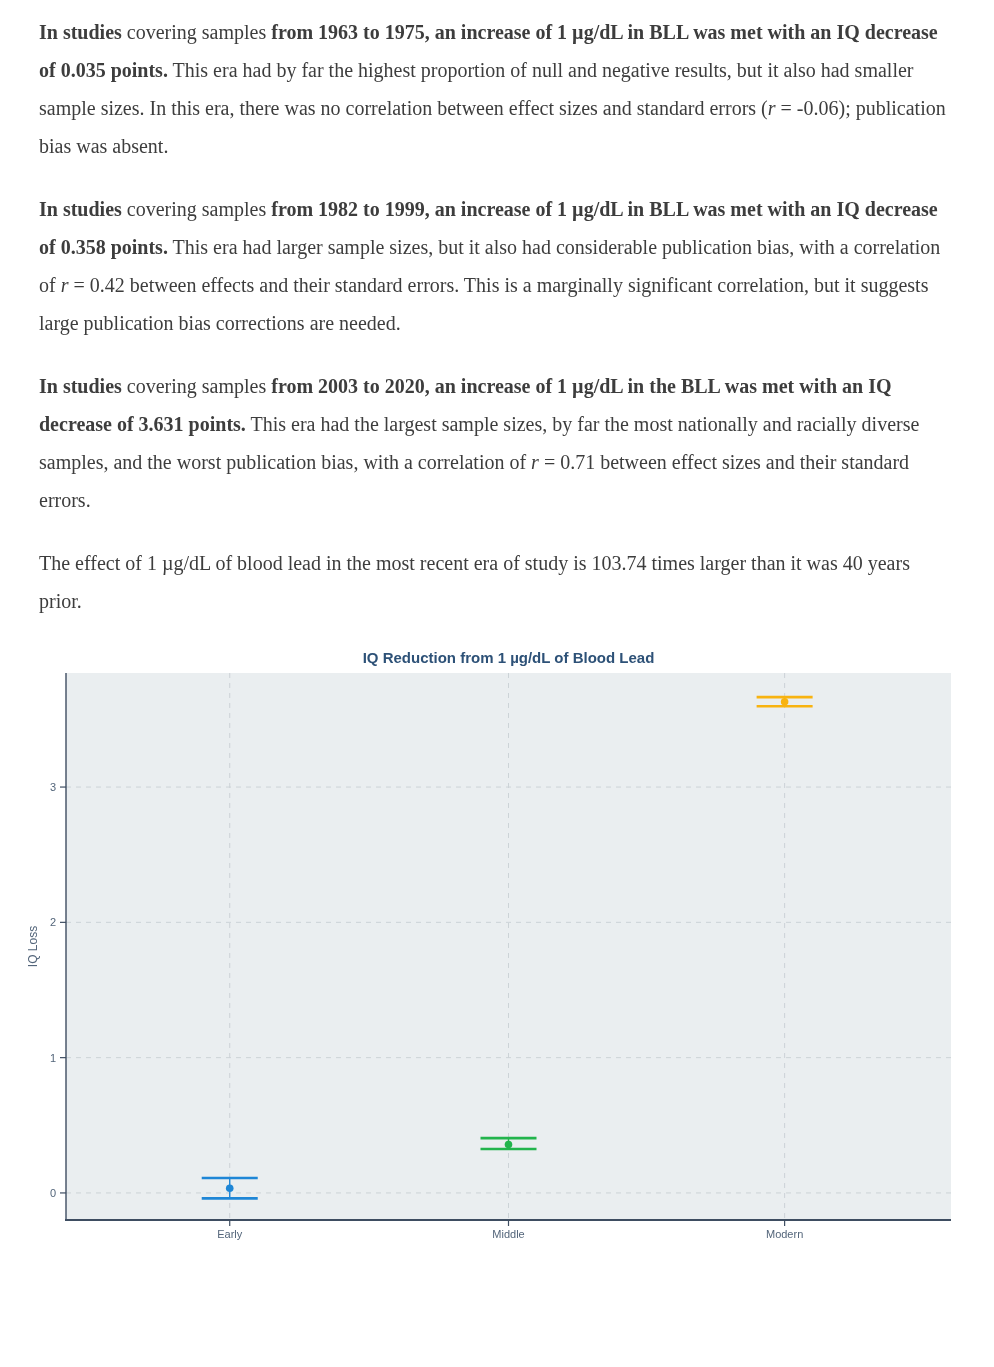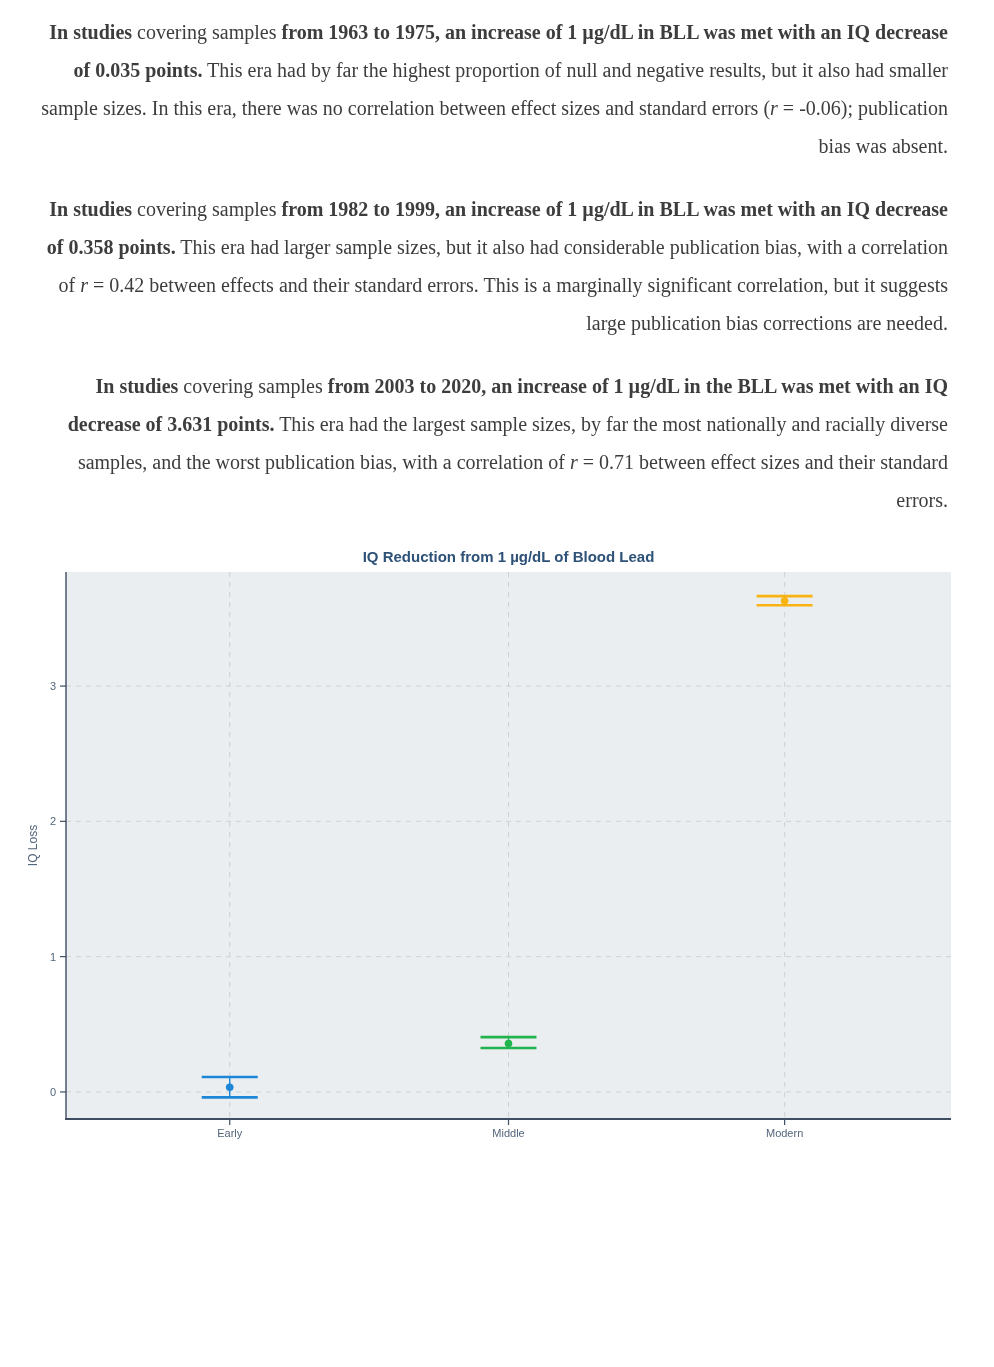--- a/index.html
+++ b/index.html
@@ -14,21 +14,20 @@
     background: #ffffff;
     overflow: hidden;
     position: relative;
   }
   .article {
     padding: 13px 46px 0 39px;
     font-family: "Liberation Serif", "DejaVu Serif", serif;
     font-size: 20px;
     line-height: 1.9;
     color: #3d3d3d;
-    text-align: right;
   }
   .article p {
     margin: 0 0 25px 0;
   }
   .article .seg-b { font-weight: bold; }
   .article .seg-i { font-style: italic; }
   .chart-wrap {
     margin-top: 18px;
   }
   svg text {
@@ -37,20 +36,21 @@
 </style>
 </head>
 <body>
 
 <div class="page">
 
   <div class="article" id="article">
       <p><span class="seg-b">In studies</span><span class="seg-r"> covering samples </span><span class="seg-b">from 1963 to 1975, an increase of 1 µg/dL in BLL was met with an IQ decrease of 0.035 points.</span><span class="seg-r"> This era had by far the highest proportion of null and negative results, but it also had smaller sample sizes. In this era, there was no correlation between effect sizes and standard errors (</span><span class="seg-i">r</span><span class="seg-r"> = -0.06); publication bias was absent.</span></p>
       <p><span class="seg-b">In studies</span><span class="seg-r"> covering samples </span><span class="seg-b">from 1982 to 1999, an increase of 1 µg/dL in BLL was met with an IQ decrease of 0.358 points.</span><span class="seg-r"> This era had larger sample sizes, but it also had considerable publication bias, with a correlation of </span><span class="seg-i">r</span><span class="seg-r"> = 0.42 between effects and their standard errors. This is a marginally significant correlation, but it suggests large publication bias corrections are needed.</span></p>
       <p><span class="seg-b">In studies</span><span class="seg-r"> covering samples </span><span class="seg-b">from 2003 to 2020, an increase of 1 µg/dL in the BLL was met with an IQ decrease of 3.631 points.</span><span class="seg-r"> This era had the largest sample sizes, by far the most nationally and racially diverse samples, and the worst publication bias, with a correlation of </span><span class="seg-i">r</span><span class="seg-r"> = 0.71 between effect sizes and their standard errors.</span></p>
+      <p><span class="seg-r">The effect of 1 µg/dL of blood lead in the most recent era of study is 103.74 times larger than it was 40 years prior.</span></p>
     </div>
 
   <div class="chart-wrap">
     <svg id="chart" width="994" height="600" viewBox="0 0 994 600">
         <rect x="66" y="28" width="885" height="547" fill="#eaeef0"></rect>
         <line x1="66" y1="547.9408854810785" x2="951" y2="547.9408854810785" stroke="#ccd3d7" stroke-width="1" stroke-dasharray="5,5"></line>
         <line x1="60" y1="547.9408854810785" x2="66" y2="547.9408854810785" stroke="#3e4d61" stroke-width="1.2"></line>
         <text x="56" y="551.9408854810785" text-anchor="end" font-size="11" fill="#53657a">0</text>
         <line x1="66" y1="412.6453128864705" x2="951" y2="412.6453128864705" stroke="#ccd3d7" stroke-width="1" stroke-dasharray="5,5"></line>
         <line x1="60" y1="412.6453128864705" x2="66" y2="412.6453128864705" stroke="#3e4d61" stroke-width="1.2"></line>

